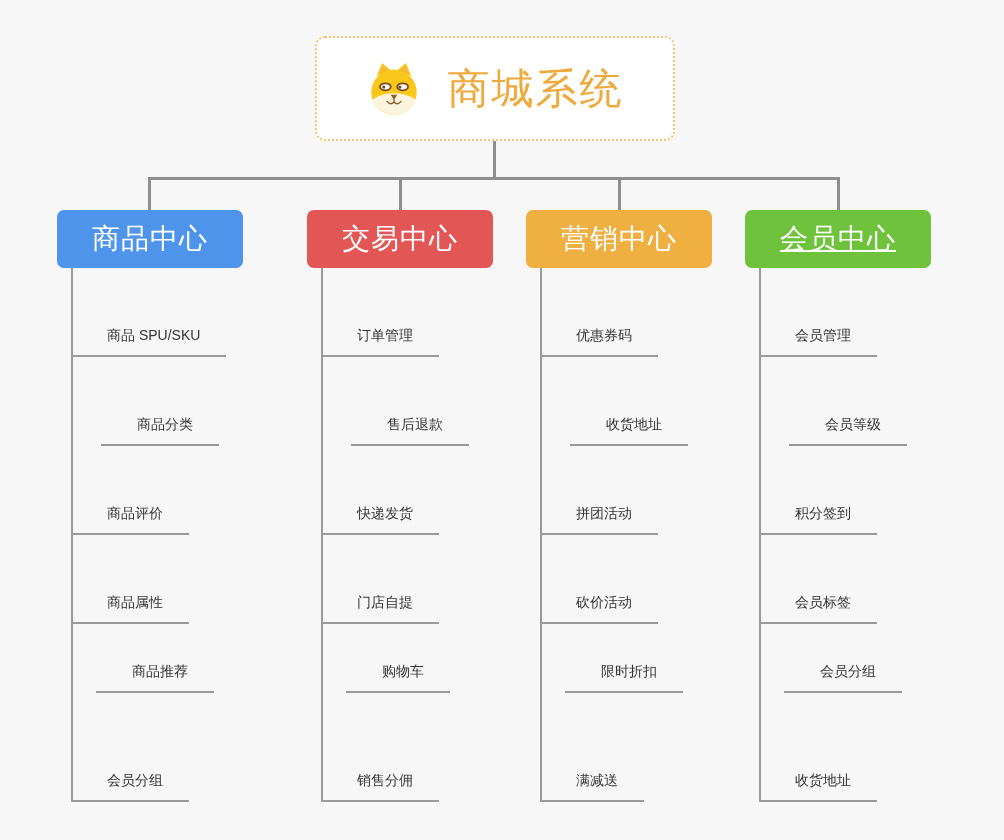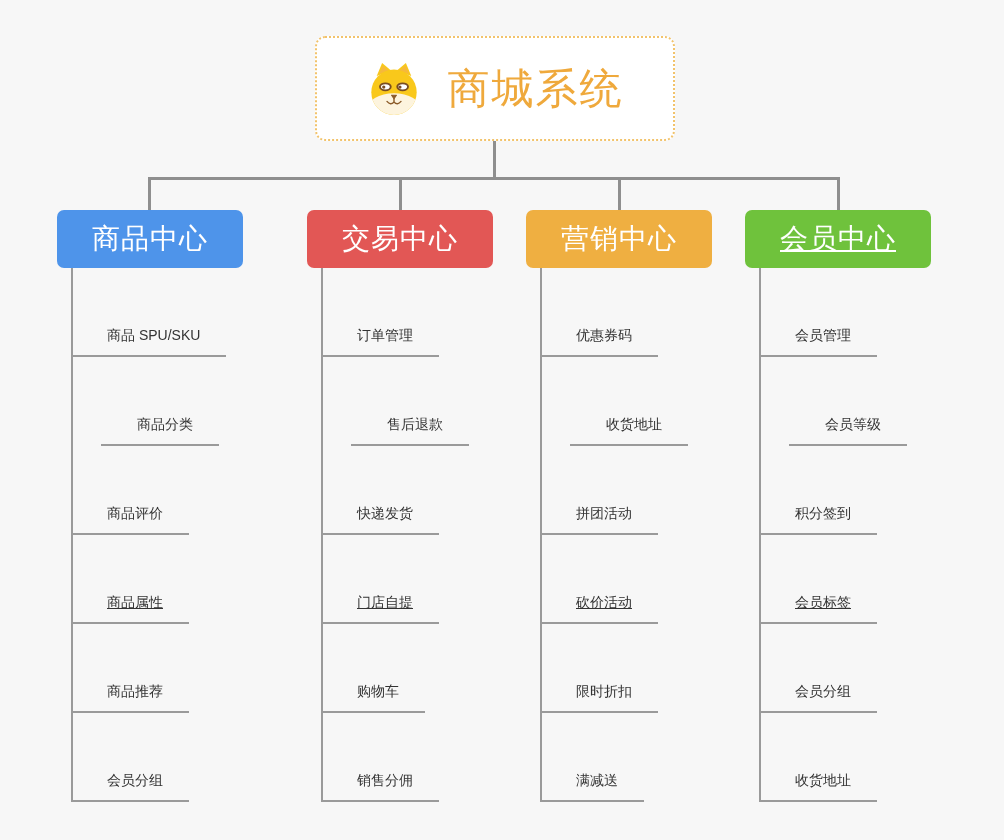--- a/index.html
+++ b/index.html
@@ -72,22 +72,22 @@
     padding: 0 26px 7px 36px;
     font-size: 14px;
     line-height: 26px;
     color: #333333;
     white-space: nowrap;
     cursor: pointer;
   }
   .leaf-t1 { top: 112px; }
   .leaf-t2 { top: 201px; margin-left: 30px; }
   .leaf-t3 { top: 290px; }
-  .leaf-t4 { top: 379px; text-decoration: underline; }
-  .leaf-t5 { top: 468px; }
+  .leaf-t4 { top: 379px; }
+  .leaf-t5 { top: 448px; margin-left: 25px; }
   .leaf-t6 { top: 557px; }
 
   .dog-icon { display: block; }
 </style>
 </head>
 <body>
 
 <div class="canvas">
 
   <div class="conn stub"></div>

